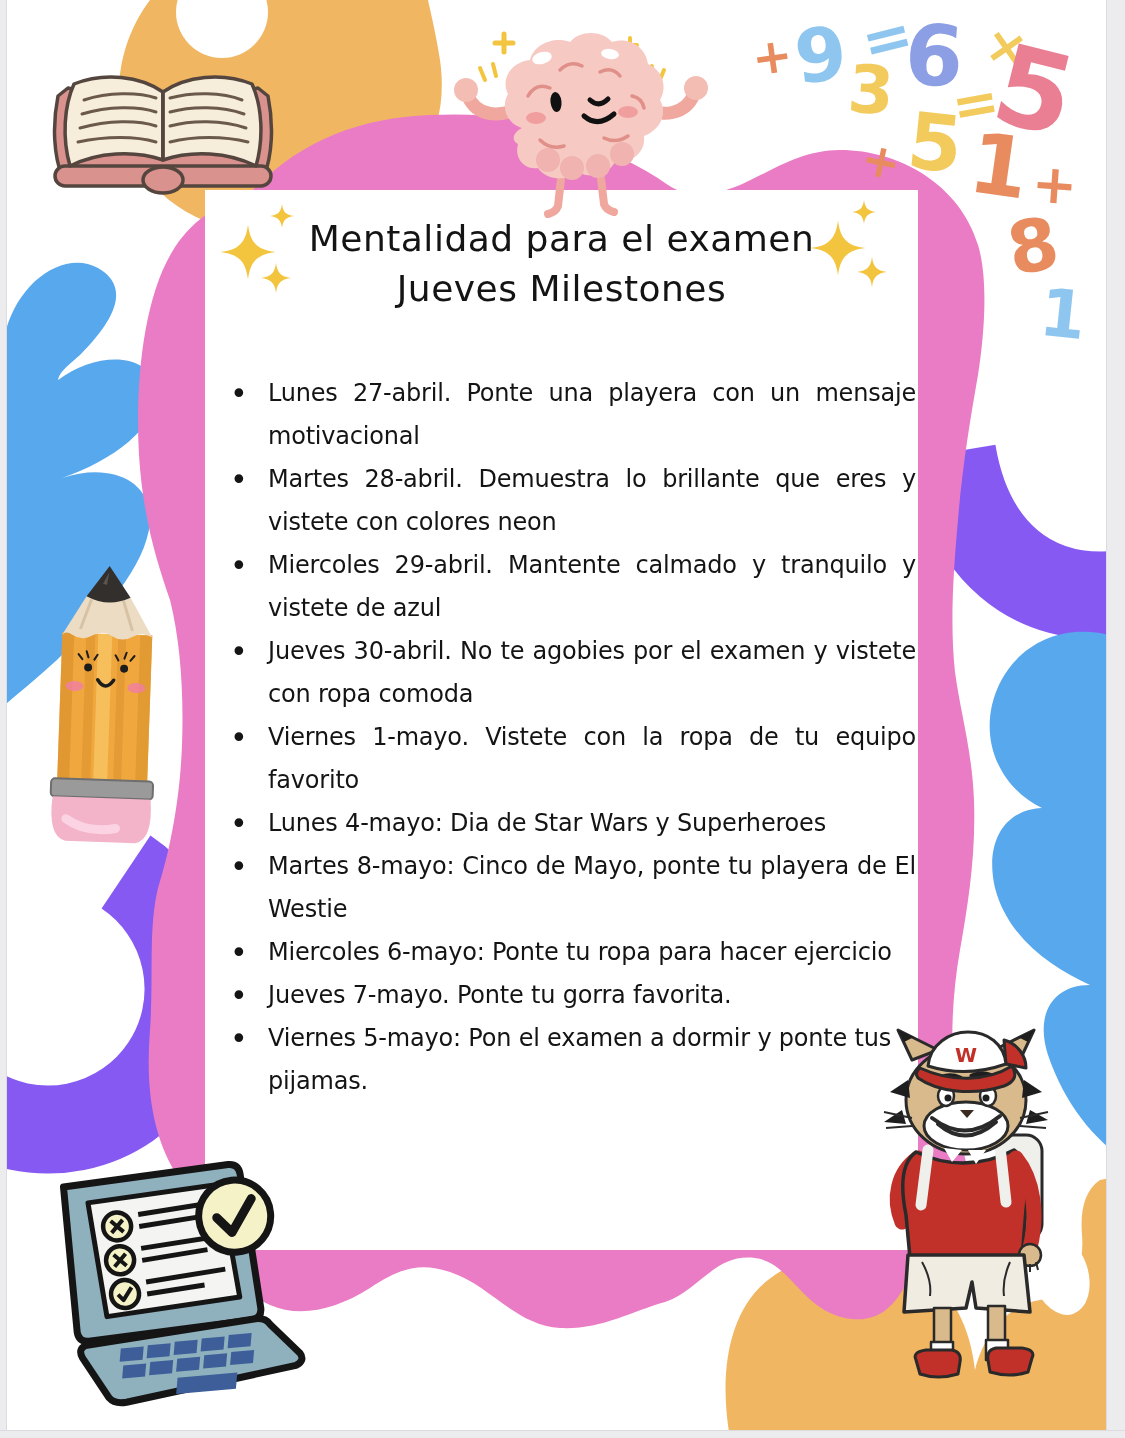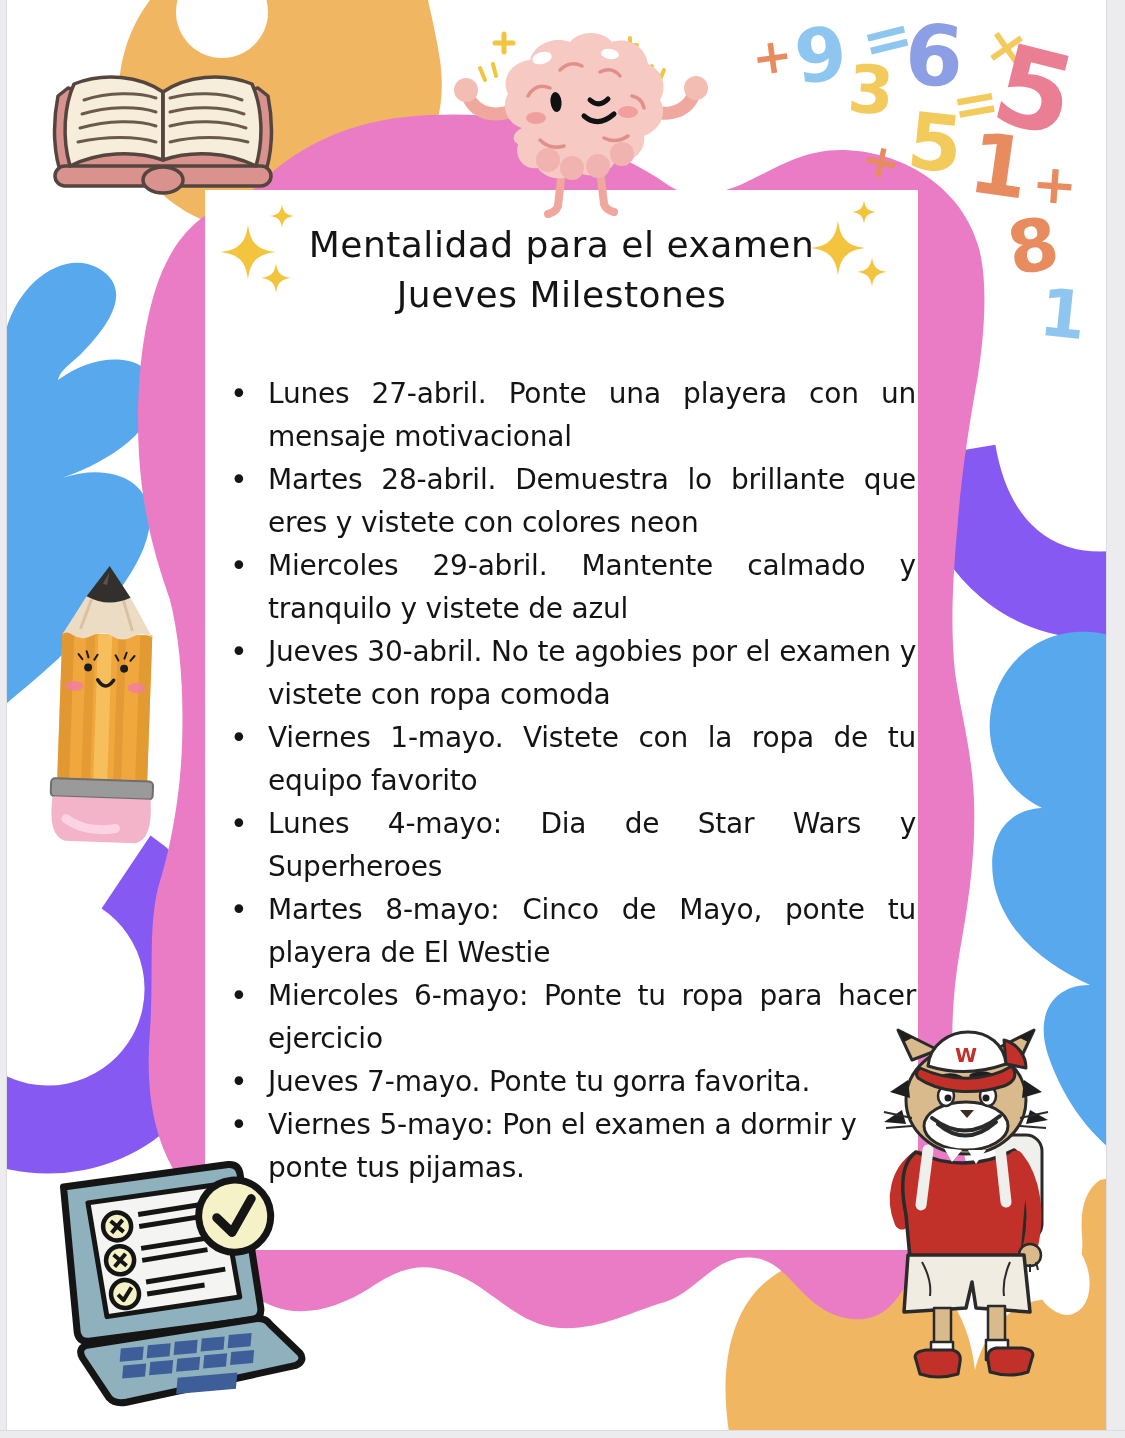--- a/index.html
+++ b/index.html
@@ -5,28 +5,28 @@
   html,body{margin:0;padding:0;background:#fff;}
   .stage{position:relative;width:1125px;height:1438px;background:#ffffff;overflow:hidden;
          font-family:"DejaVu Sans",sans-serif;}
   .art{position:absolute;left:0;top:0;z-index:1;}
   .mascot-svg{position:absolute;left:0;top:0;z-index:3;}
   .edge{position:absolute;background:#ECECEF;z-index:5;}
   .edge.left{left:0;top:0;width:6px;height:1438px;border-right:1px solid #DCDCE0;}
   .edge.right{right:0;top:0;width:18px;height:1438px;border-left:1px solid #DCDCE0;}
   .edge.bottom{left:0;top:1430px;width:1125px;height:8px;border-top:1px solid #DCDCE0;}
 
-  .title-wrap{position:absolute;left:205px;top:220px;width:713px;z-index:2;
+  .title-wrap{position:absolute;left:205px;top:214px;width:713px;z-index:2;
               text-align:center;color:#141414;}
   .title-line{font-size:36px;line-height:50px;letter-spacing:.5px;white-space:nowrap;}
 
   .list{position:absolute;left:230px;top:372px;width:686px;z-index:2;color:#141414;}
   .item{display:flex;align-items:flex-start;}
   .bullet{width:38px;flex:0 0 38px;font-size:30px;line-height:43px;}
-  .itext{flex:1;font-size:28px;line-height:43px;text-align:justify;letter-spacing:-.2px;}
+  .itext{flex:1;font-size:24px;line-height:43px;text-align:justify;letter-spacing:-.2px;}
   .item:last-child .itext{text-align:left;}
 
   .numbers{position:absolute;left:0;top:0;z-index:2;}
   .num{position:absolute;font-weight:bold;line-height:1;}
   .n0 {left:752px;top:32px; font-size:48px;color:#E88B5E;transform:rotate(-8deg);}
   .n1 {left:795px;top:18px; font-size:74px;color:#8FC6EF;transform:rotate(-6deg);}
   .n2 {left:862px;top:8px;  font-size:60px;color:#8FC6EF;transform:rotate(-14deg);}
   .n3 {left:905px;top:14px; font-size:84px;color:#8C9EE4;transform:rotate(4deg);}
   .n4 {left:986px;top:22px; font-size:50px;color:#F2CB5C;transform:rotate(10deg);}
   .n5 {left:848px;top:58px; font-size:66px;color:#F2CB5C;transform:rotate(4deg);}

